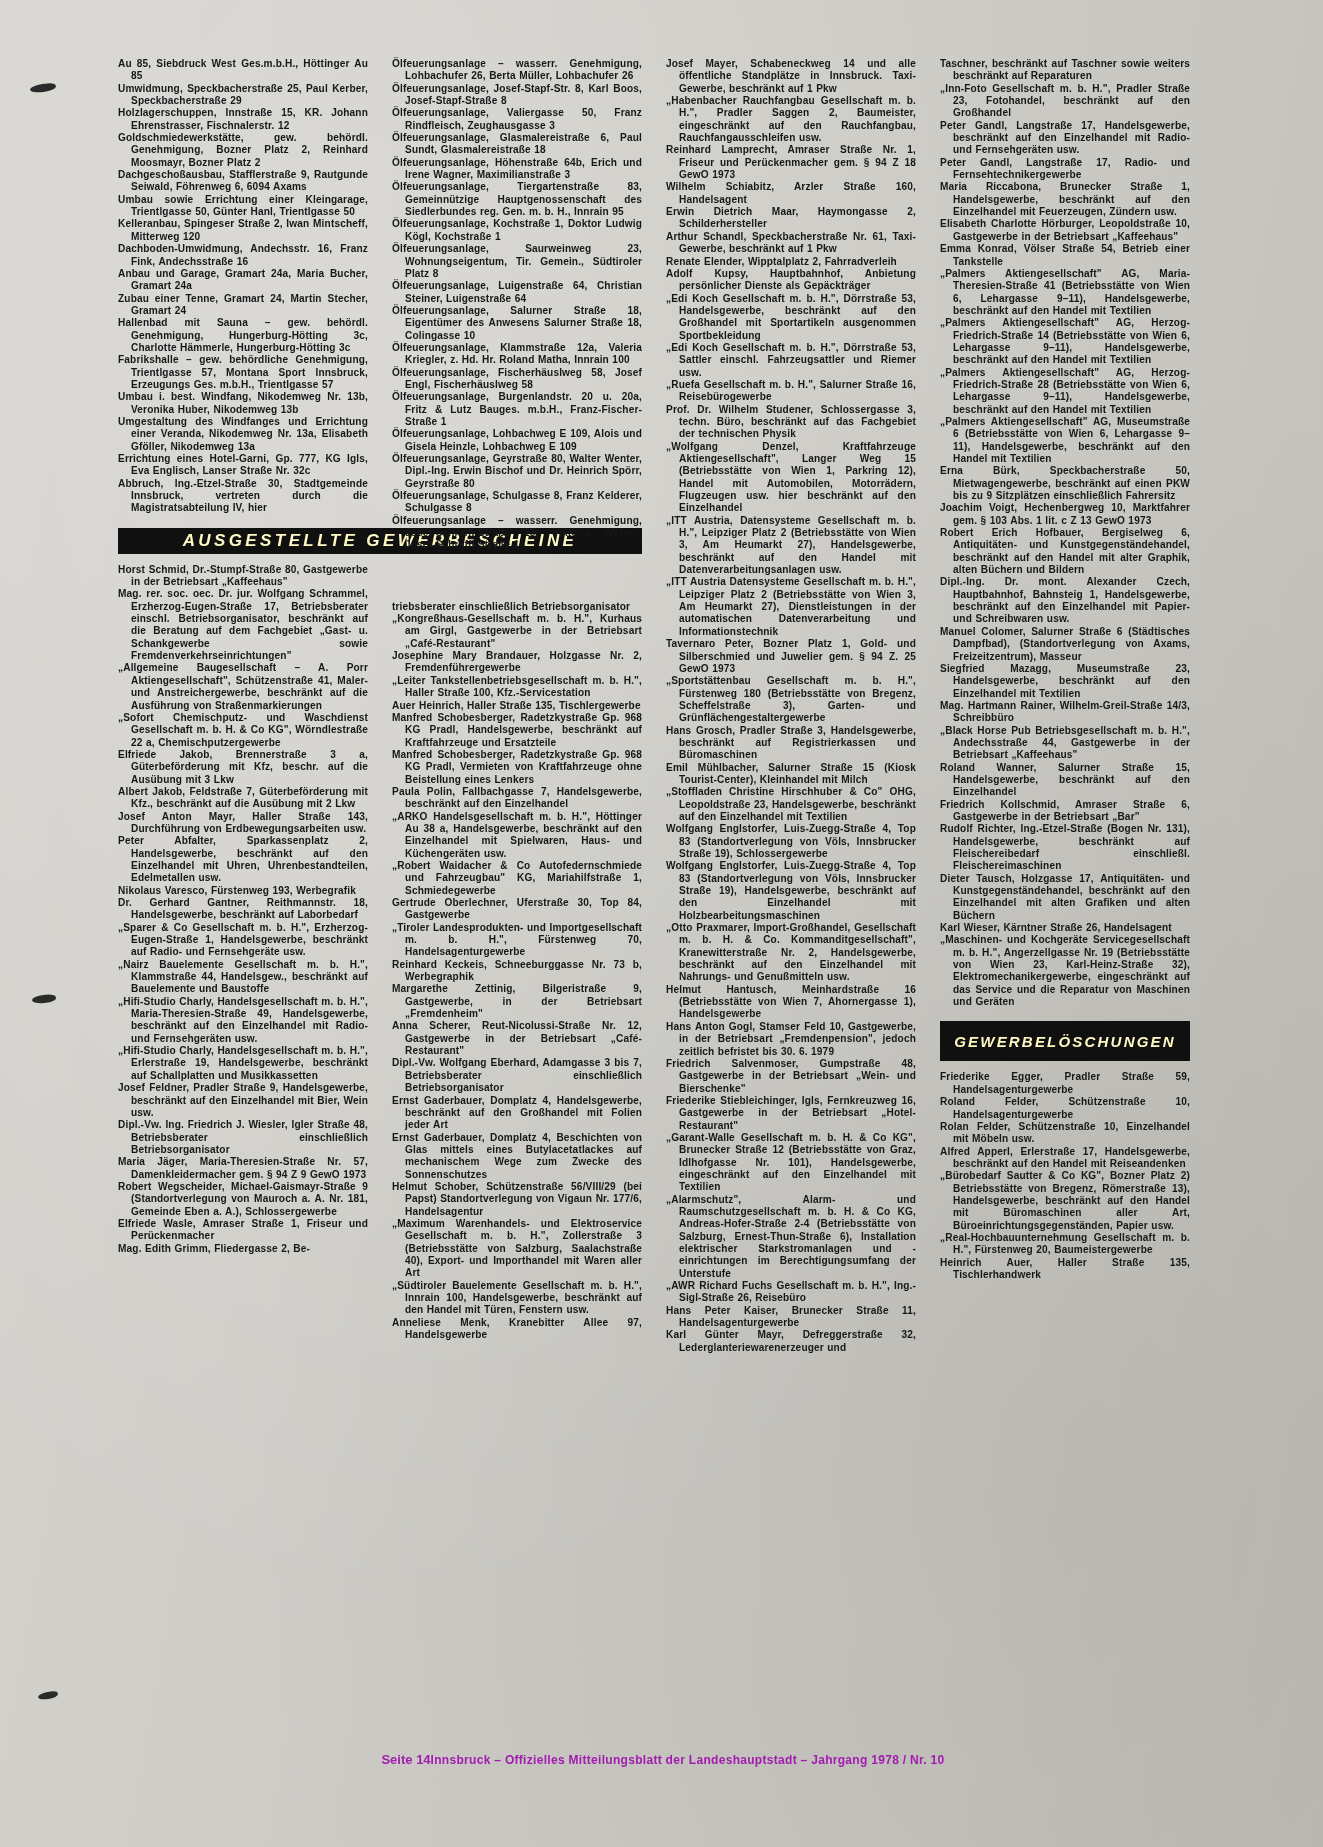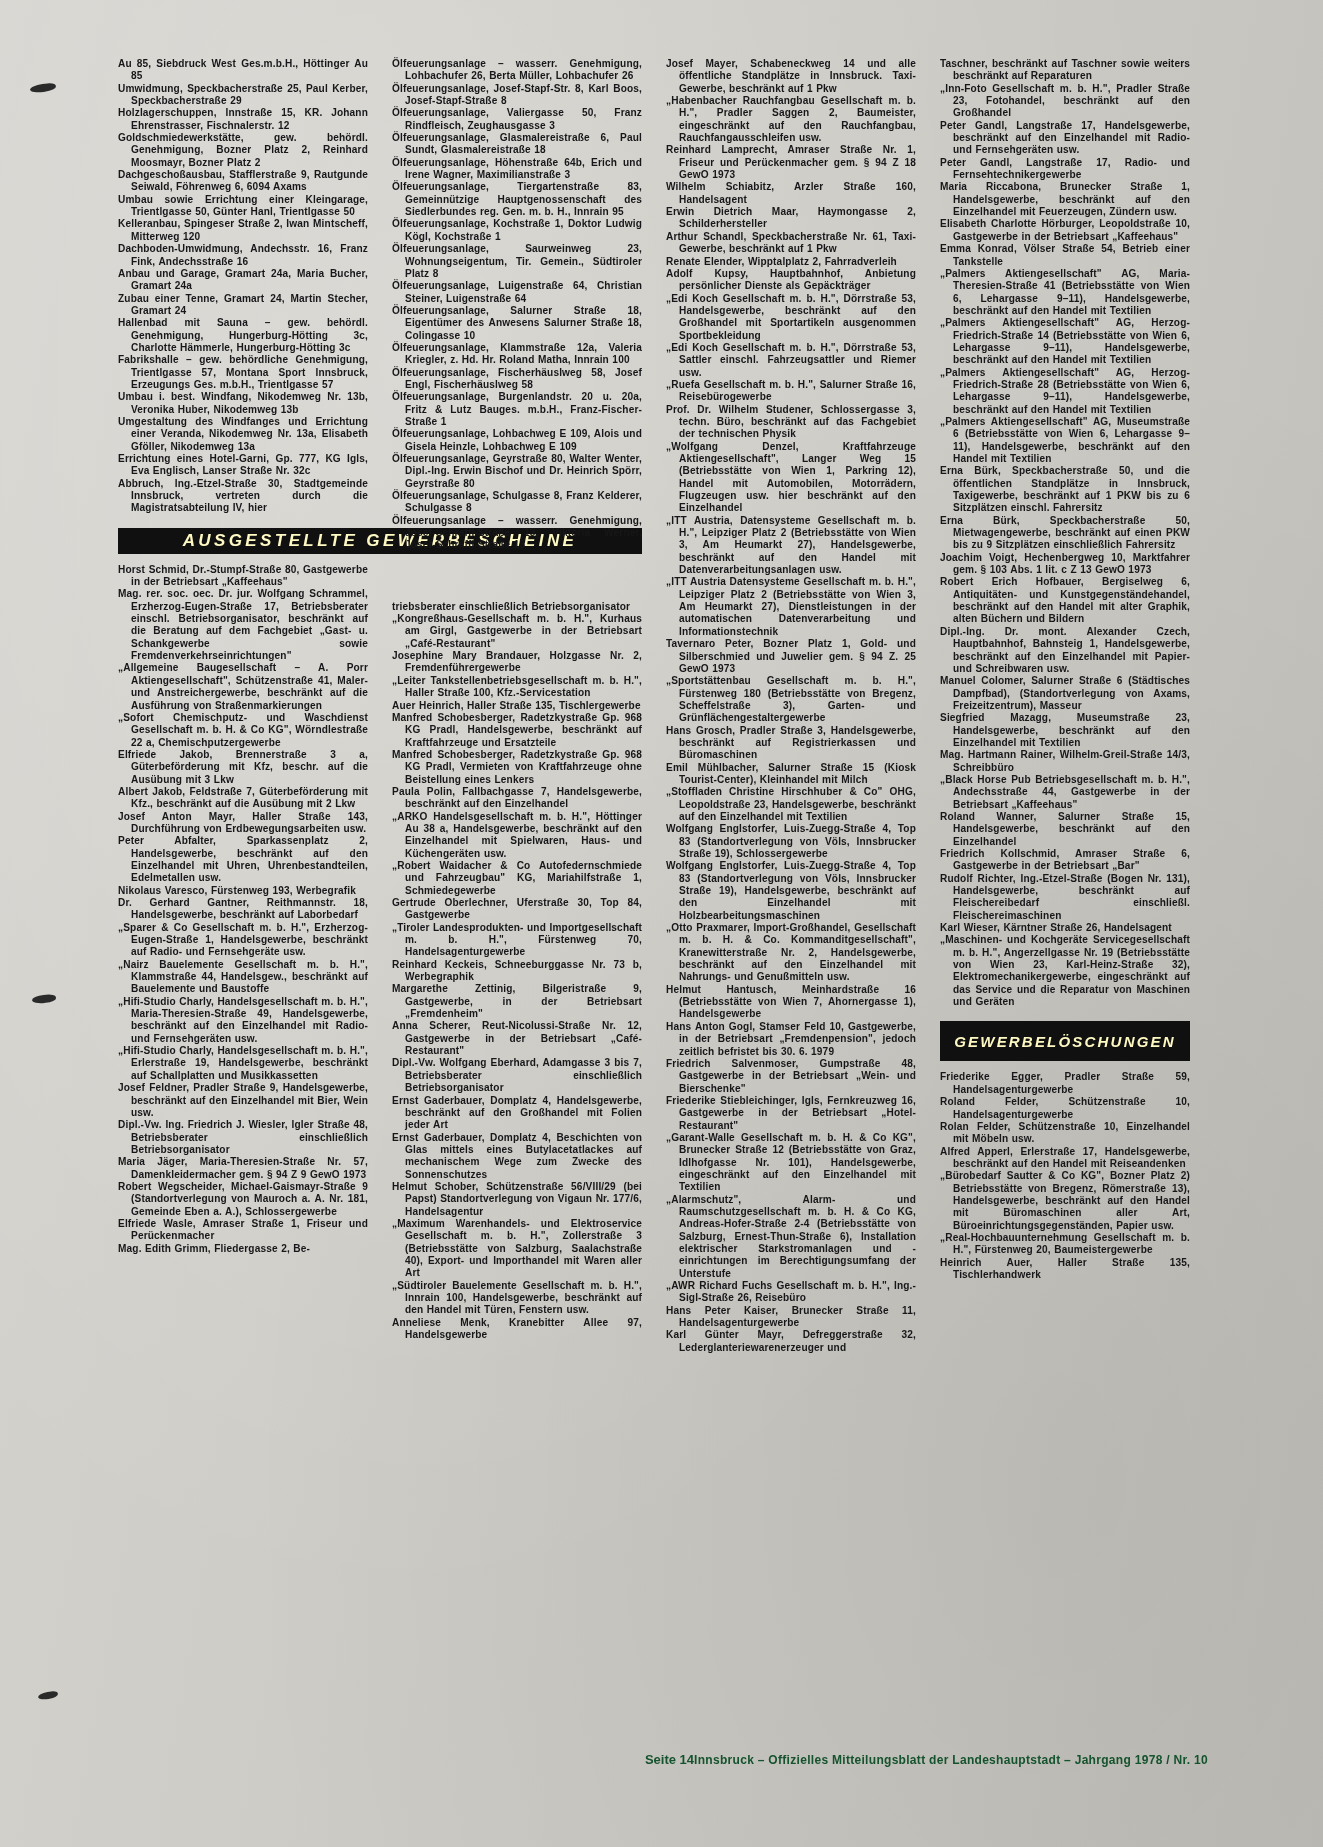--- a/index.html
+++ b/index.html
@@ -77,24 +77,24 @@
     font-size: 15px;
     letter-spacing: 2.2px;
     height: 40px;
   }
   .footer {
     position: absolute;
     left: 118px;
     top: 1752px;
     width: 1090px;
     display: flex;
-    justify-content: flex-end;
+    justify-content: center;
     align-items: baseline;
     font-size: 13px;
-    color: #14532d;
+    color: #a21caf;
     font-weight: 600;
   }
   .footer .right { font-size: 12px; letter-spacing: 0.3px; }
   
   .mark {
     position: absolute;
     background: #2a2a2a;
     border-radius: 50% 40% 45% 50%;
   }
   .mark1 { left: 30px; top: 84px; width: 26px; height: 8px; transform: rotate(-8deg); }
@@ -251,32 +251,32 @@
             <p class="entry">„Inn-Foto Gesellschaft m. b. H.", Pradler Straße 23, Fotohandel, beschränkt auf den Großhandel</p>
             <p class="entry">Peter Gandl, Langstraße 17, Handelsgewerbe, beschränkt auf den Einzelhandel mit Radio- und Fernsehgeräten usw.</p>
             <p class="entry">Peter Gandl, Langstraße 17, Radio- und Fernsehtechnikergewerbe</p>
             <p class="entry">Maria Riccabona, Brunecker Straße 1, Handelsgewerbe, beschränkt auf den Einzelhandel mit Feuerzeugen, Zündern usw.</p>
             <p class="entry">Elisabeth Charlotte Hörburger, Leopoldstraße 10, Gastgewerbe in der Betriebsart „Kaffeehaus"</p>
             <p class="entry">Emma Konrad, Völser Straße 54, Betrieb einer Tankstelle</p>
             <p class="entry">„Palmers Aktiengesellschaft" AG, Maria-Theresien-Straße 41 (Betriebsstätte von Wien 6, Lehargasse 9–11), Handelsgewerbe, beschränkt auf den Handel mit Textilien</p>
             <p class="entry">„Palmers Aktiengesellschaft" AG, Herzog-Friedrich-Straße 14 (Betriebsstätte von Wien 6, Lehargasse 9–11), Handelsgewerbe, beschränkt auf den Handel mit Textilien</p>
             <p class="entry">„Palmers Aktiengesellschaft" AG, Herzog-Friedrich-Straße 28 (Betriebsstätte von Wien 6, Lehargasse 9–11), Handelsgewerbe, beschränkt auf den Handel mit Textilien</p>
             <p class="entry">„Palmers Aktiengesellschaft" AG, Museumstraße 6 (Betriebsstätte von Wien 6, Lehargasse 9–11), Handelsgewerbe, beschränkt auf den Handel mit Textilien</p>
-            <p class="entry">Erna Bürk, Speckbacherstraße 50, und die öffentlichen Standplätze in Innsbruck, Taxigewerbe, beschränkt auf 1 PKW bis zu 6 Sitzplätzen einschl. Fahrersitz</p>
             <p class="entry">Erna Bürk, Speckbacherstraße 50, Mietwagengewerbe, beschränkt auf einen PKW bis zu 9 Sitzplätzen einschließlich Fahrersitz</p>
             <p class="entry">Joachim Voigt, Hechenbergweg 10, Marktfahrer gem. § 103 Abs. 1 lit. c Z 13 GewO 1973</p>
             <p class="entry">Robert Erich Hofbauer, Bergiselweg 6, Antiquitäten- und Kunstgegenständehandel, beschränkt auf den Handel mit alter Graphik, alten Büchern und Bildern</p>
             <p class="entry">Dipl.-Ing. Dr. mont. Alexander Czech, Hauptbahnhof, Bahnsteig 1, Handelsgewerbe, beschränkt auf den Einzelhandel mit Papier- und Schreibwaren usw.</p>
             <p class="entry">Manuel Colomer, Salurner Straße 6 (Städtisches Dampfbad), (Standortverlegung von Axams, Freizeitzentrum), Masseur</p>
             <p class="entry">Siegfried Mazagg, Museumstraße 23, Handelsgewerbe, beschränkt auf den Einzelhandel mit Textilien</p>
             <p class="entry">Mag. Hartmann Rainer, Wilhelm-Greil-Straße 14/3, Schreibbüro</p>
             <p class="entry">„Black Horse Pub Betriebsgesellschaft m. b. H.", Andechsstraße 44, Gastgewerbe in der Betriebsart „Kaffeehaus"</p>
             <p class="entry">Roland Wanner, Salurner Straße 15, Handelsgewerbe, beschränkt auf den Einzelhandel</p>
             <p class="entry">Friedrich Kollschmid, Amraser Straße 6, Gastgewerbe in der Betriebsart „Bar"</p>
             <p class="entry">Rudolf Richter, Ing.-Etzel-Straße (Bogen Nr. 131), Handelsgewerbe, beschränkt auf Fleischereibedarf einschließl. Fleischereimaschinen</p>
+            <p class="entry">Dieter Tausch, Holzgasse 17, Antiquitäten- und Kunstgegenständehandel, beschränkt auf den Einzelhandel mit alten Grafiken und alten Büchern</p>
             <p class="entry">Karl Wieser, Kärntner Straße 26, Handelsagent</p>
             <p class="entry">„Maschinen- und Kochgeräte Servicegesellschaft m. b. H.", Angerzellgasse Nr. 19 (Betriebsstätte von Wien 23, Karl-Heinz-Straße 32), Elektromechanikergewerbe, eingeschränkt auf das Service und die Reparatur von Maschinen und Geräten</p>
           </div>
         <div class="banner small">GEWERBELÖSCHUNGEN</div>
         <div id="c4gl">
             <p class="entry">Friederike Egger, Pradler Straße 59, Handelsagenturgewerbe</p>
             <p class="entry">Roland Felder, Schützenstraße 10, Handelsagenturgewerbe</p>
             <p class="entry">Rolan Felder, Schützenstraße 10, Einzelhandel mit Möbeln usw.</p>
             <p class="entry">Alfred Apperl, Erlerstraße 17, Handelsgewerbe, beschränkt auf den Handel mit Reiseandenken</p>
             <p class="entry">„Bürobedarf Sautter &amp; Co KG", Bozner Platz 2) Betriebsstätte von Bregenz, Römerstraße 13), Handelsgewerbe, beschränkt auf den Handel mit Büromaschinen aller Art, Büroeinrichtungsgegenständen, Papier usw.</p>

